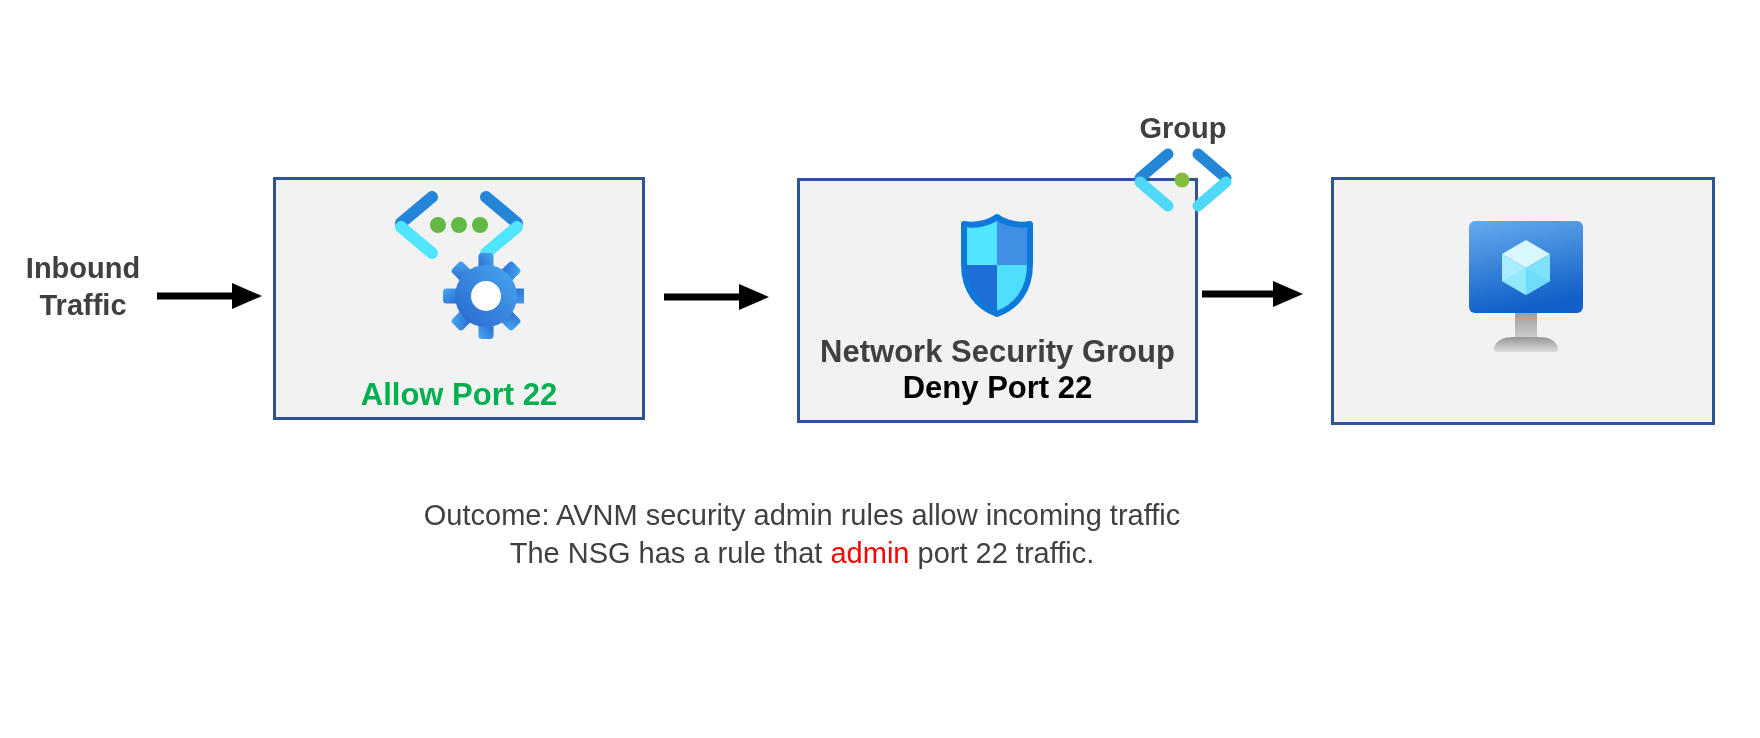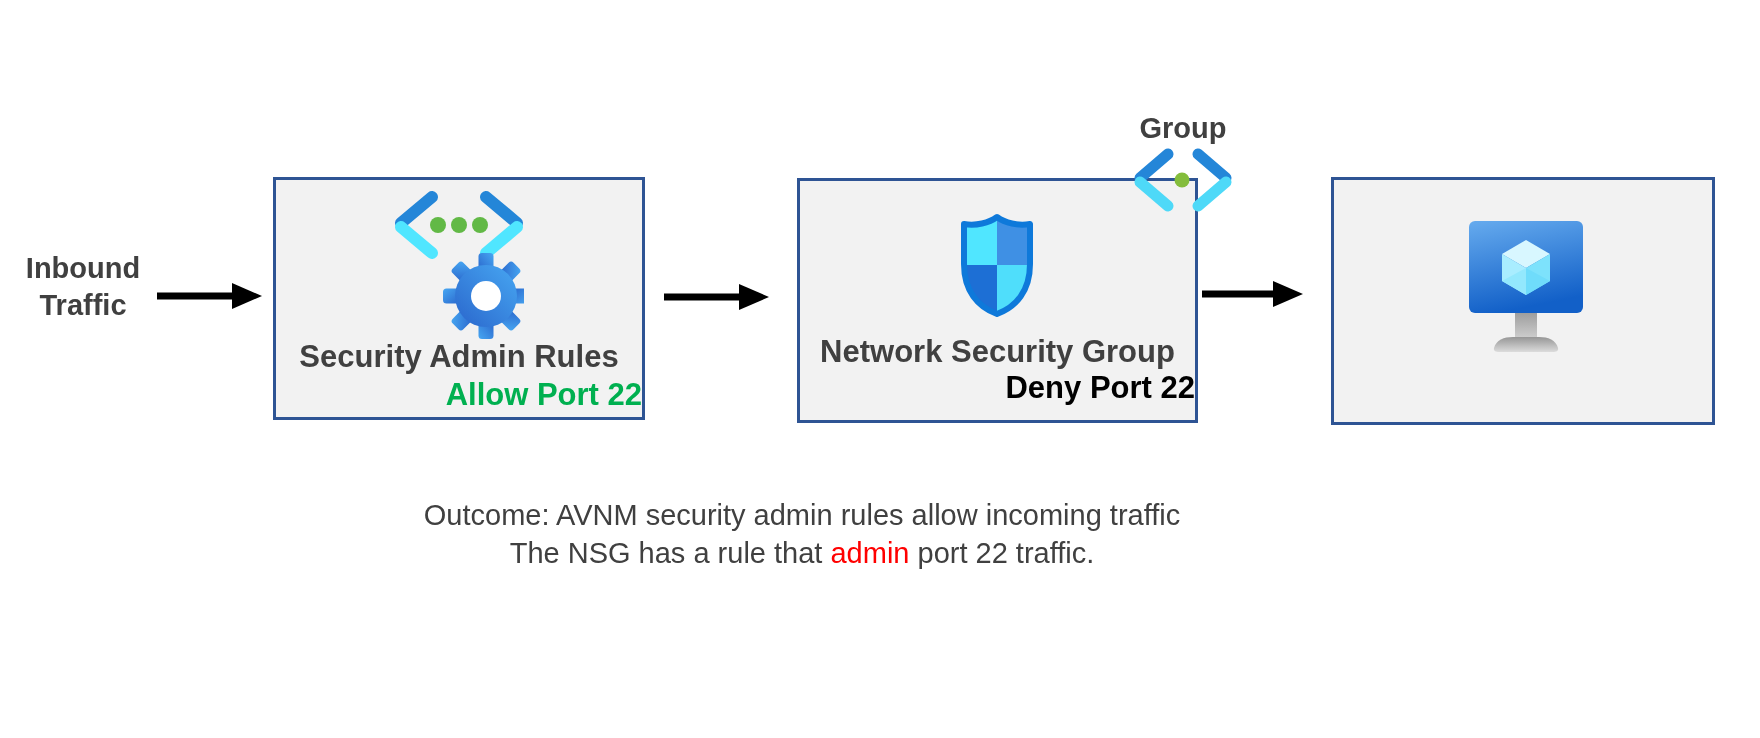--- a/index.html
+++ b/index.html
@@ -8,21 +8,21 @@
     font-family:"Liberation Sans",sans-serif;color:#404040;
   }
   .node{
     position:absolute;background:#f2f2f2;border:3px solid #2e5494;box-sizing:border-box;
   }
   .node-title{
     position:absolute;left:0;right:0;text-align:center;white-space:nowrap;
     font-size:31px;font-weight:600;color:#404040;
   }
   .node-subtitle{
-    position:absolute;left:0;right:0;text-align:right;white-space:nowrap;
+    position:absolute;left:0;right:0;text-align:center;white-space:nowrap;
     font-size:31px;font-weight:700;
   }
   .subtitle-green{color:#00b050;}
   .subtitle-red{color:#000000;}
   .inbound{
     position:absolute;left:-2px;top:250px;width:170px;text-align:center;
     font-size:29px;line-height:37px;font-weight:600;color:#404040;
   }
   .subnet-label{
     position:absolute;left:1103px;top:112px;width:160px;text-align:center;
@@ -73,21 +73,20 @@
         <rect x="84.5" y="64" width="15" height="18" rx="3.5" transform="rotate(90 92 107)"></rect>
         <rect x="84.5" y="64" width="15" height="18" rx="3.5" transform="rotate(135 92 107)"></rect>
         <rect x="84.5" y="64" width="15" height="18" rx="3.5" transform="rotate(180 92 107)"></rect>
         <rect x="84.5" y="64" width="15" height="18" rx="3.5" transform="rotate(225 92 107)"></rect>
         <rect x="84.5" y="64" width="15" height="18" rx="3.5" transform="rotate(270 92 107)"></rect>
         <rect x="84.5" y="64" width="15" height="18" rx="3.5" transform="rotate(315 92 107)"></rect>
         <circle cx="92" cy="107" r="31"></circle>
       </g>
       <circle cx="92" cy="107" r="15" fill="#ffffff"></circle>
     </svg>
-    <div class="node-title" style="top:159px">Security Admin Rules</div>
     <div class="node-subtitle subtitle-green" style="top:197px">Allow Port 22</div>
   </div>
 
   <svg class="arrow" style="left:662px;top:281px" width="110" height="32" viewBox="0 0 110 32">
     <line x1="2" y1="16" x2="80" y2="16" stroke="#000000" stroke-width="7"></line>
     <polygon points="77,3 77,29 107,16" fill="#000000"></polygon>
   </svg>
 
   <div class="node" style="left:797px;top:178px;width:401px;height:245px">
     <svg class="icon-svg" style="left:152px;top:31px" width="90" height="108" viewBox="0 0 90 108">

